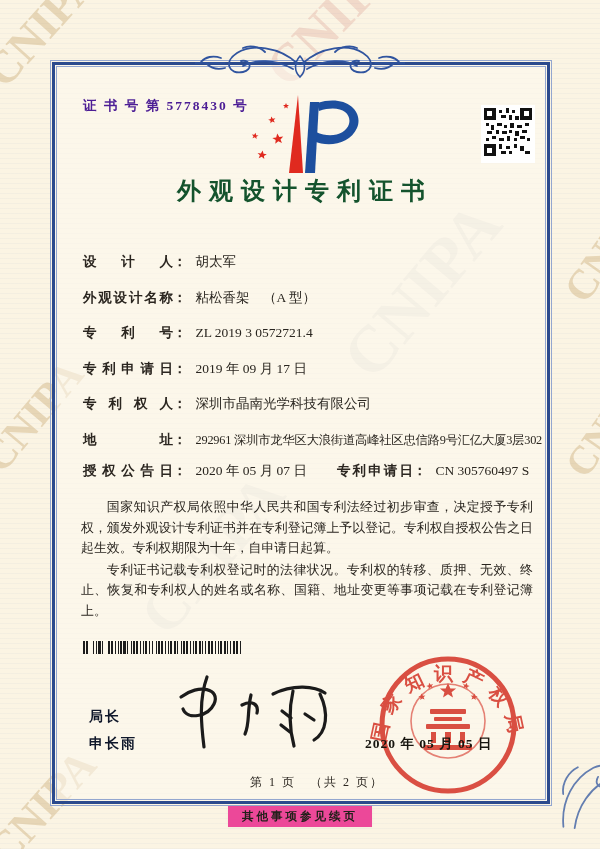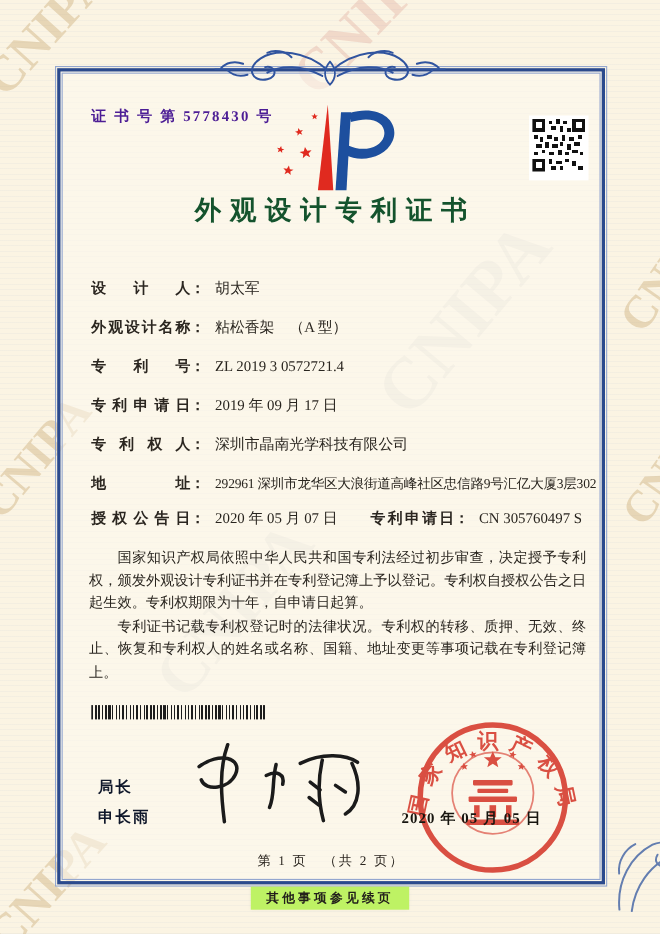--- a/index.html
+++ b/index.html
@@ -86,25 +86,25 @@
     color:#0f172a;letter-spacing:2px;font-weight:600;}
   .signature{position:absolute;left:92px;top:606px;}
 
   .seal{position:absolute;left:298px;top:584px;width:190px;height:152px;}
   .seal-date{
     position:absolute;left:310px;top:670px;width:166px;
     font-size:13.5px;font-weight:bold;color:#17150f;letter-spacing:1px;z-index:4;
   }
   .page-info{
     position:absolute;bottom:10px;left:0;width:100%;text-align:center;
-    font-size:12px;letter-spacing:2px;color:#2b2620;
+    font-size:12px;letter-spacing:2px;color:#2b2620;padding-left:16px;
   }
   .continuation{
     position:absolute;top:806px;left:50%;transform:translateX(-50%);
-    background:#bef264;padding:3px 14px;font-size:11.5px;letter-spacing:3px;
+    background:#ec4899;padding:3px 14px;font-size:11.5px;letter-spacing:3px;
     color:#23201b;font-weight:600;z-index:4;box-shadow:0 0 4px rgba(0,0,0,0.04);
   }
 </style>
 </head>
 <body>
 
 <div class="page">
 
   <span class="wm wm-tan" style="left:-30px;top:0px;font-size:46px;transform:rotate(-48deg);">CNIPA</span>
   <span class="wm wm-tan" style="left:546px;top:220px;font-size:42px;transform:rotate(-55deg);">CNIPA</span>

